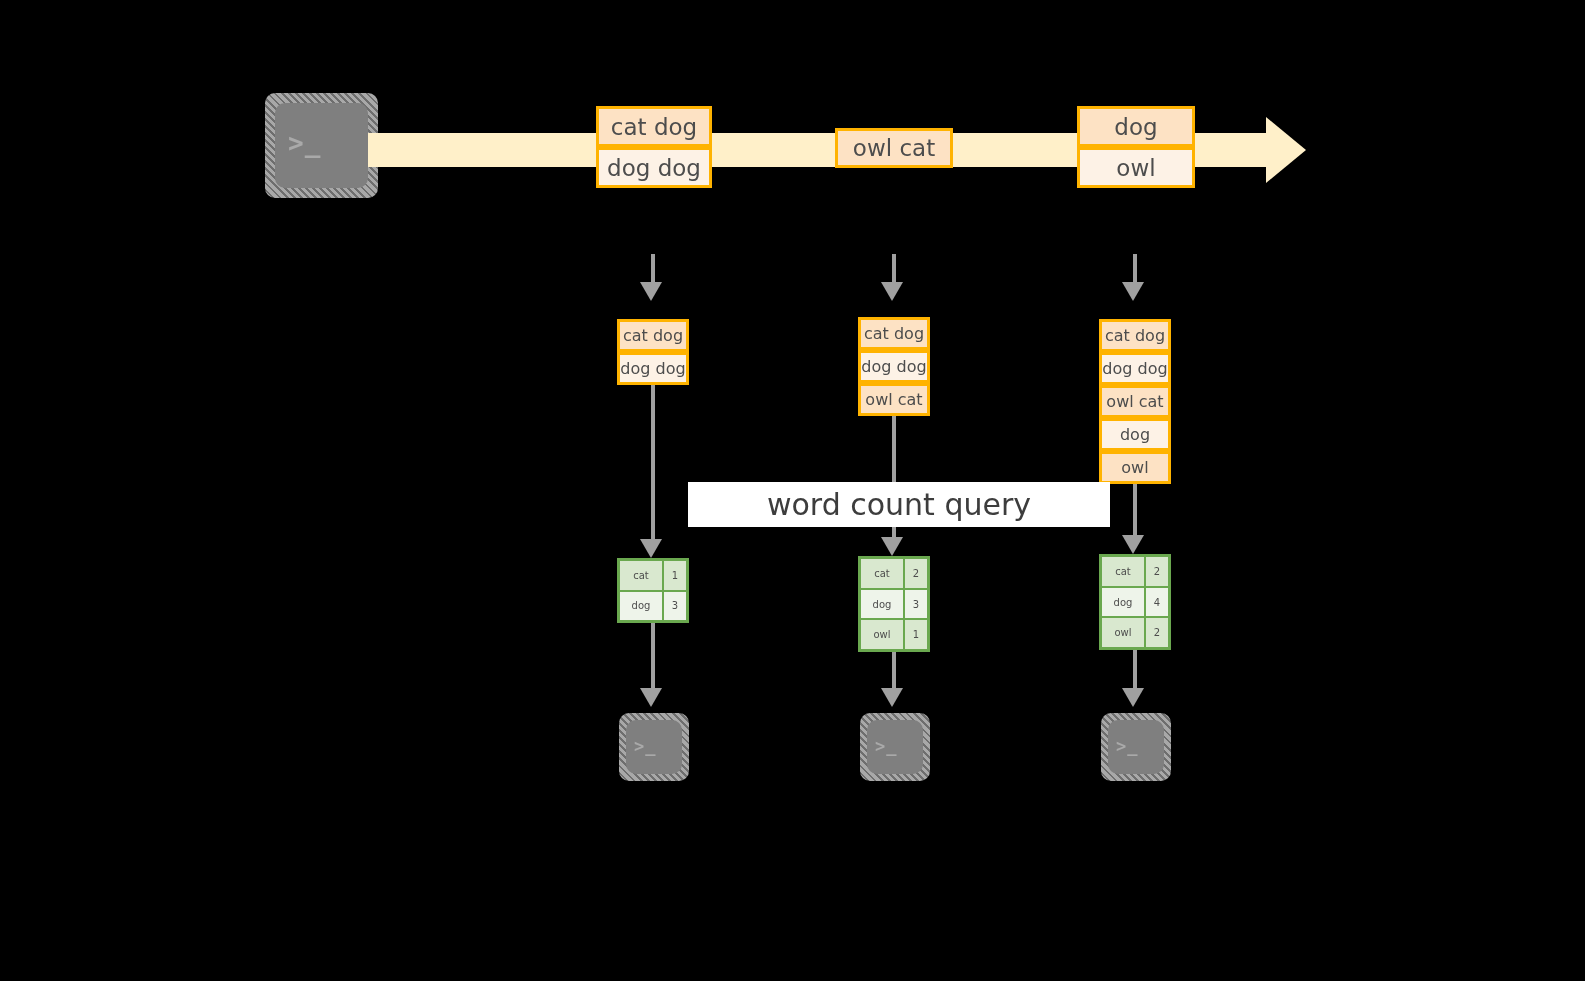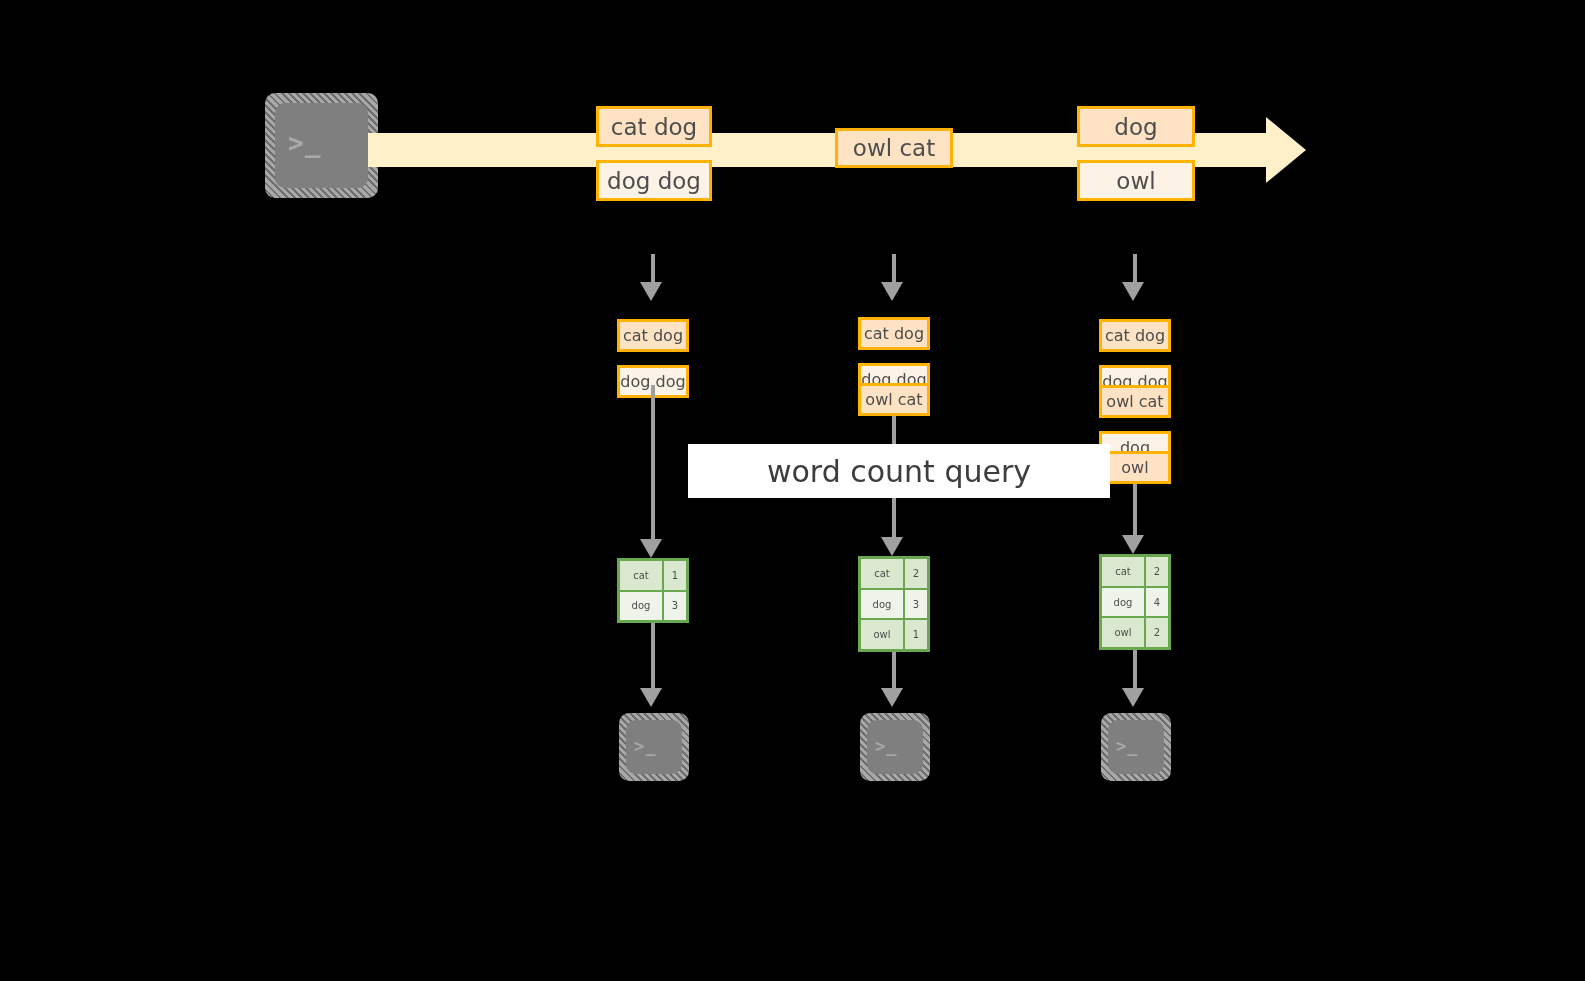--- a/index.html
+++ b/index.html
@@ -62,21 +62,21 @@
     position: absolute;
     box-sizing: border-box;
     border: 3px solid #ffb300;
     display: flex;
     align-items: center;
     justify-content: center;
     color: #4d4d4d;
     white-space: nowrap;
   }
   .obox.dark  { background: #fde2c4; }
-  .obox.light { background: #fdf2e6; margin-top: 13px; }
+  .obox.light { background: #fdf2e6; }
 
   .obox.big  { font-size: 23px; }
   .obox.small{ font-size: 16px; }
 
   
   .gtable {
     position: absolute;
     box-sizing: border-box;
     border: 3px solid #6aa84f;
     display: flex;
@@ -274,17 +274,17 @@
 
   <div class="vline" style="left:1133px; top:650px; height:44px;"></div>
   <div class="varrow" style="left:1122px; top:688px;"></div>
 
   <div class="term-hatch" style="left:1101px; top:713px; width:70px; height:68px;">
     <div class="term-inner" style="left:7px; top:7px; right:7px; bottom:7px;">
       <span class="term-glyph" style="left:8px; top:18px; font-size:17px;">&gt;_</span>
     </div>
   </div>
 
-  <div class="banner" style="left:688px; top:444px; width:422px; height:54px;">
+  <div class="banner" style="left:688px; top:482px; width:422px; height:45px;">
     <span>word count query</span>
   </div>
 
 </div>
 
 </body></html>

